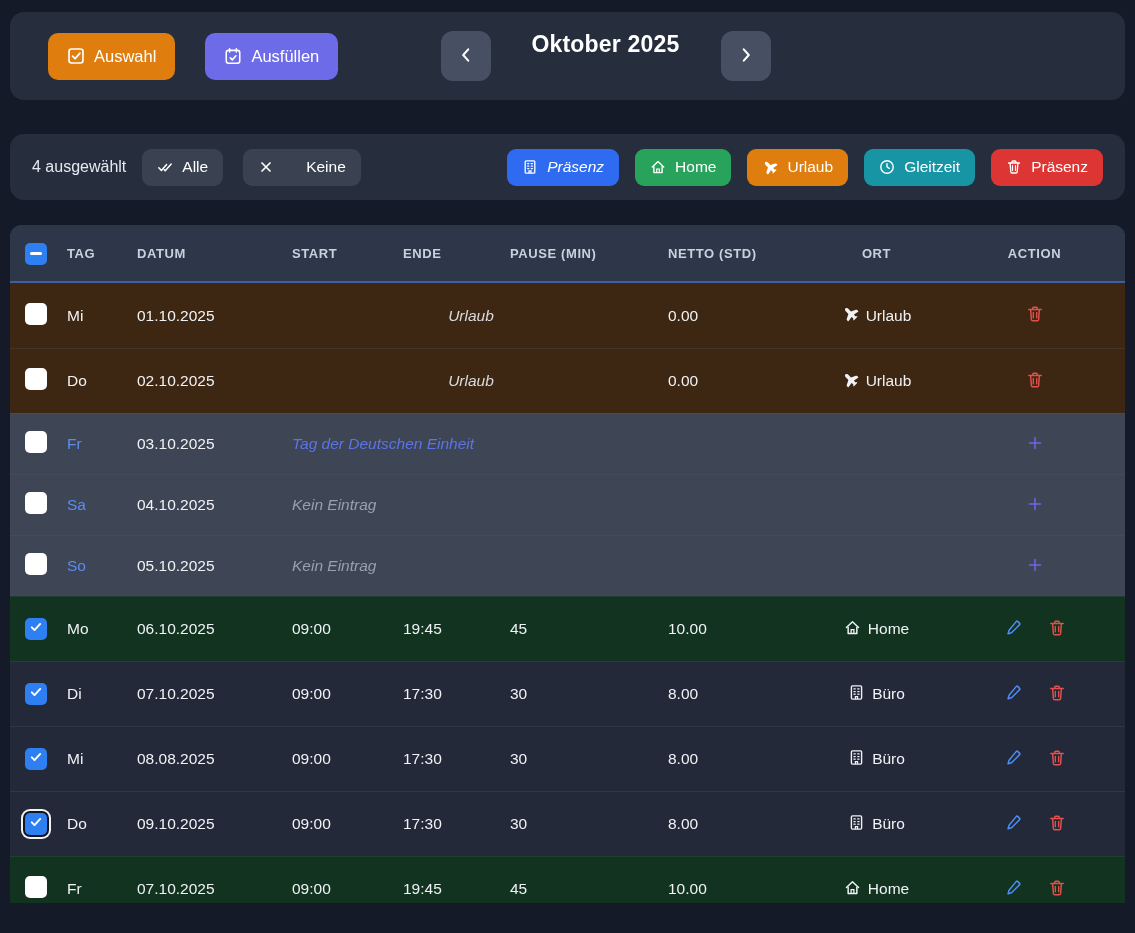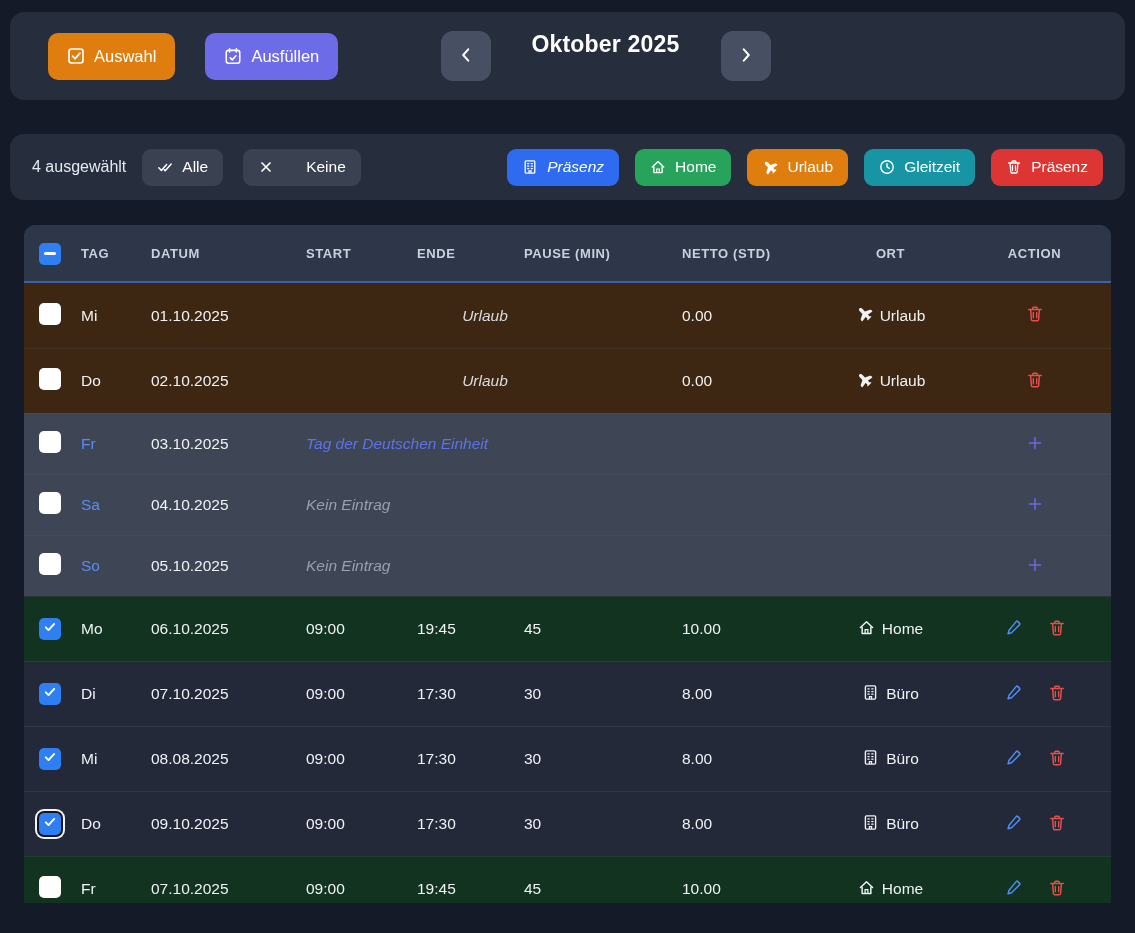--- a/index.html
+++ b/index.html
@@ -42,21 +42,21 @@
   .selection-toolbar { margin-top:34px; height:66px; padding:0 22px; }
   .count-label { font-size:16px; color:#e5e9f0; margin-right:16px; }
   .small-btn { height:37px; padding:0 15px; border-radius:9px; font-size:15.5px; }
   .gray-btn { background:#3a4252; }
   .gray-btn + .gray-btn { margin-left:20px;gap:32px; }
   .small-btn .icon svg { width:16px; height:16px; }
   .action-group { margin-left:auto; display:flex; gap:16px; }
 
   
   .table {
-    margin:25px 24px 0; height:678px; overflow:hidden;
+    margin:25px 10px 0; height:678px; overflow:hidden;
     border-radius:12px 12px 0 0; background:#3e4555;
   }
   .grid-row {
     display:grid;
     grid-template-columns:48px 70px 155px 111px 107px 158px 150px 135px 1fr;
     align-items:center;
   }
   .thead { height:58px; background:#2e3749; border-bottom:2px solid #3f5fa0; }
   .th {
     font-size:13px; font-weight:700; letter-spacing:.6px; color:#c9d1dd;

